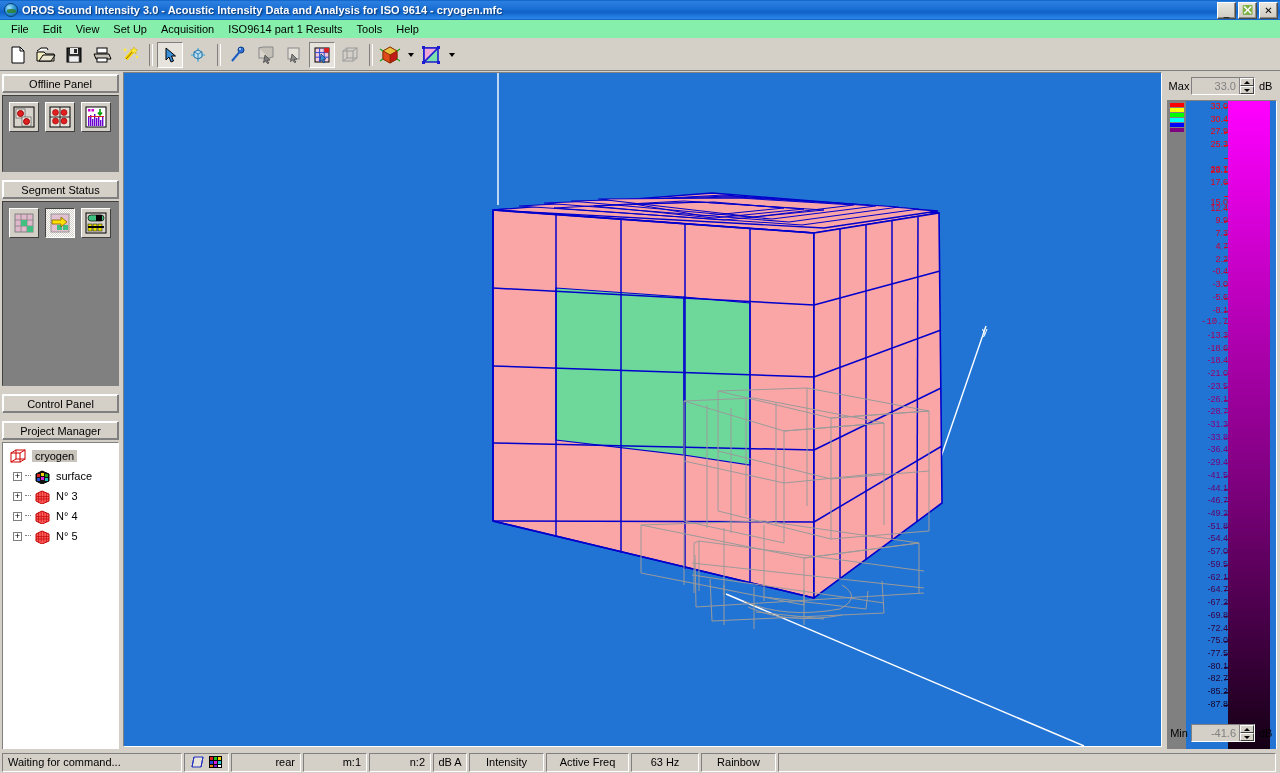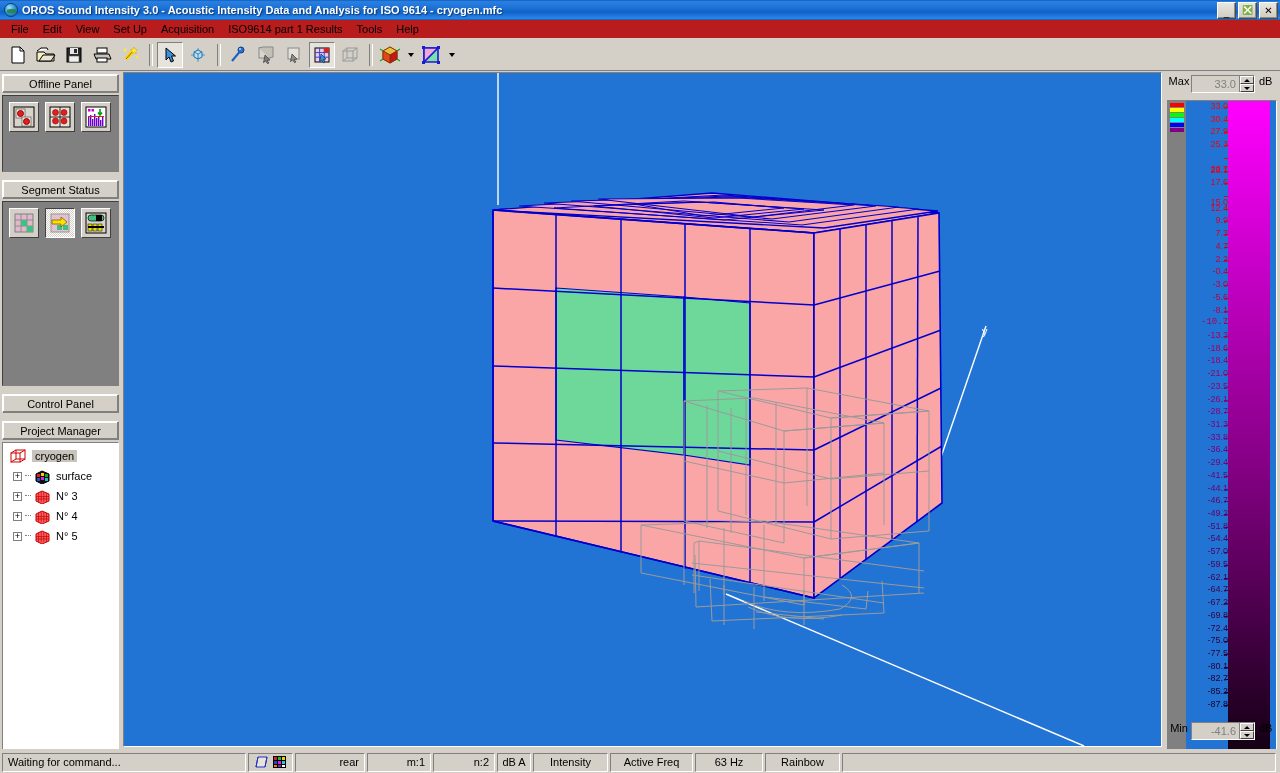--- a/index.html
+++ b/index.html
@@ -42,21 +42,21 @@
     box-shadow:inset -1px -1px 0 #8e8b84;
     display:flex;align-items:center;justify-content:center;
     font-size:10px;color:#000;font-family:"Liberation Sans",sans-serif;line-height:1;
     cursor:default;
   }
   .tb-btn .gl{display:block;font-size:10px;line-height:9px;}
 
   
   .menubar{
     position:absolute;left:0;top:20px;width:1280px;height:19px;
-    background:#b91c1c;display:flex;align-items:center;padding-left:4px;
+    background:#86efac;display:flex;align-items:center;padding-left:4px;
     box-sizing:border-box;border-bottom:1px solid #d4d0c8;
   }
   .menu-item{
     padding:2px 7px;font-size:11px;color:#000;cursor:default;white-space:nowrap;
   }
 
   
   .toolbar{
     position:absolute;left:0;top:39px;width:1280px;height:32px;
     background:#d4d0c8;display:flex;align-items:center;padding-left:5px;
@@ -132,21 +132,21 @@
     border:1px solid #808080;border-right-color:#fff;border-bottom-color:#fff;
     box-sizing:border-box;overflow:hidden;
   }
   .viewport svg{display:block;}
 
   
   .scalepanel{
     position:absolute;left:1164px;top:72px;width:116px;height:675px;
     background:#d4d0c8;box-sizing:border-box;
   }
-  .mmrow{display:flex;height:22px;padding:3px 0 0 3px;}
+  .mmrow{display:flex;align-items:center;height:22px;padding:3px 0 0 3px;}
   .mmlabel{font-size:11px;color:#000;width:24px;text-align:center;}
   .spin{
     display:flex;align-items:stretch;height:18px;
     border:1px solid #808080;border-right-color:#fff;border-bottom-color:#fff;
     background:#d4d0c8;box-sizing:border-box;
   }
   .spin-val{
     width:44px;text-align:right;padding-right:3px;font-size:11px;color:#808080;
     display:flex;align-items:center;justify-content:flex-end;
   }
@@ -768,21 +768,21 @@
           <span class="spin-b">
               <i class="ar-dn"></i>
             </span>
         </span>
       </span>
       <span class="mmunit">dB</span>
     </div>
   </div>
 
   <div class="statusbar">
-    <div class="sb-cell left" style="width:244px;">Waiting for command...</div>
+    <div class="sb-cell left" style="width:180px;">Waiting for command...</div>
     <div class="sb-cell" style="width:45px;">
       <svg width="15" height="14" viewBox="0 0 15 14">
         <path d="M4 2 L13 2 L11 12 L2 12 Z" fill="#e8e4dc" stroke="#2030c0" stroke-width="1"></path>
         <path d="M4 2 L2 12 M13 2 L11 12" stroke="#2030c0"></path>
       </svg>
       <svg width="15" height="14" viewBox="0 0 15 14" style="margin-left:3px;">
         <rect x="1" y="1" width="13" height="12" fill="#000"></rect>
         <g>
             <rect x="2" y="2" width="3" height="3" fill="#e02020"></rect>
             <rect x="6" y="2" width="3" height="3" fill="#20c020"></rect>

